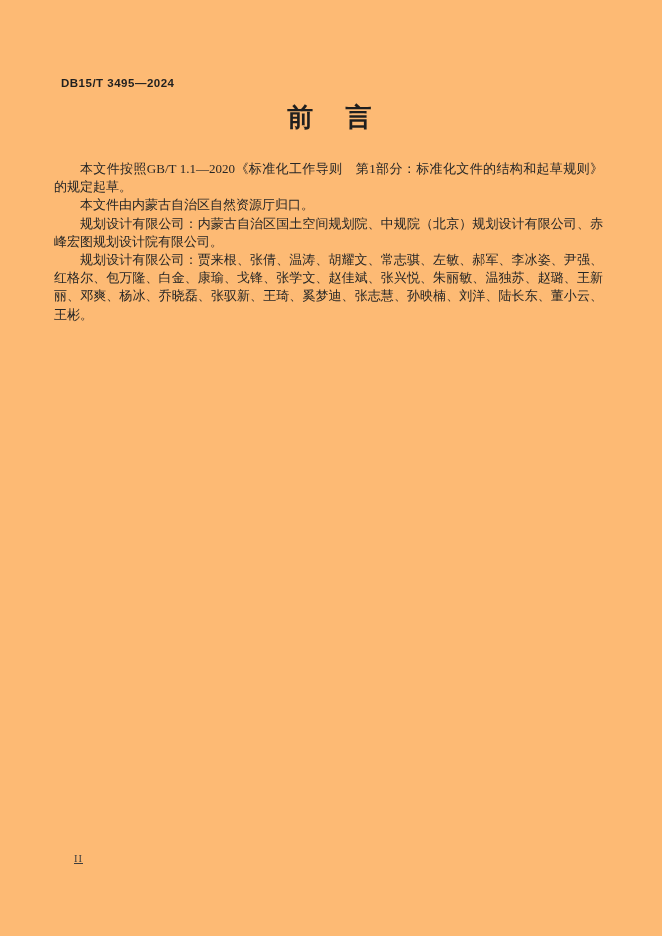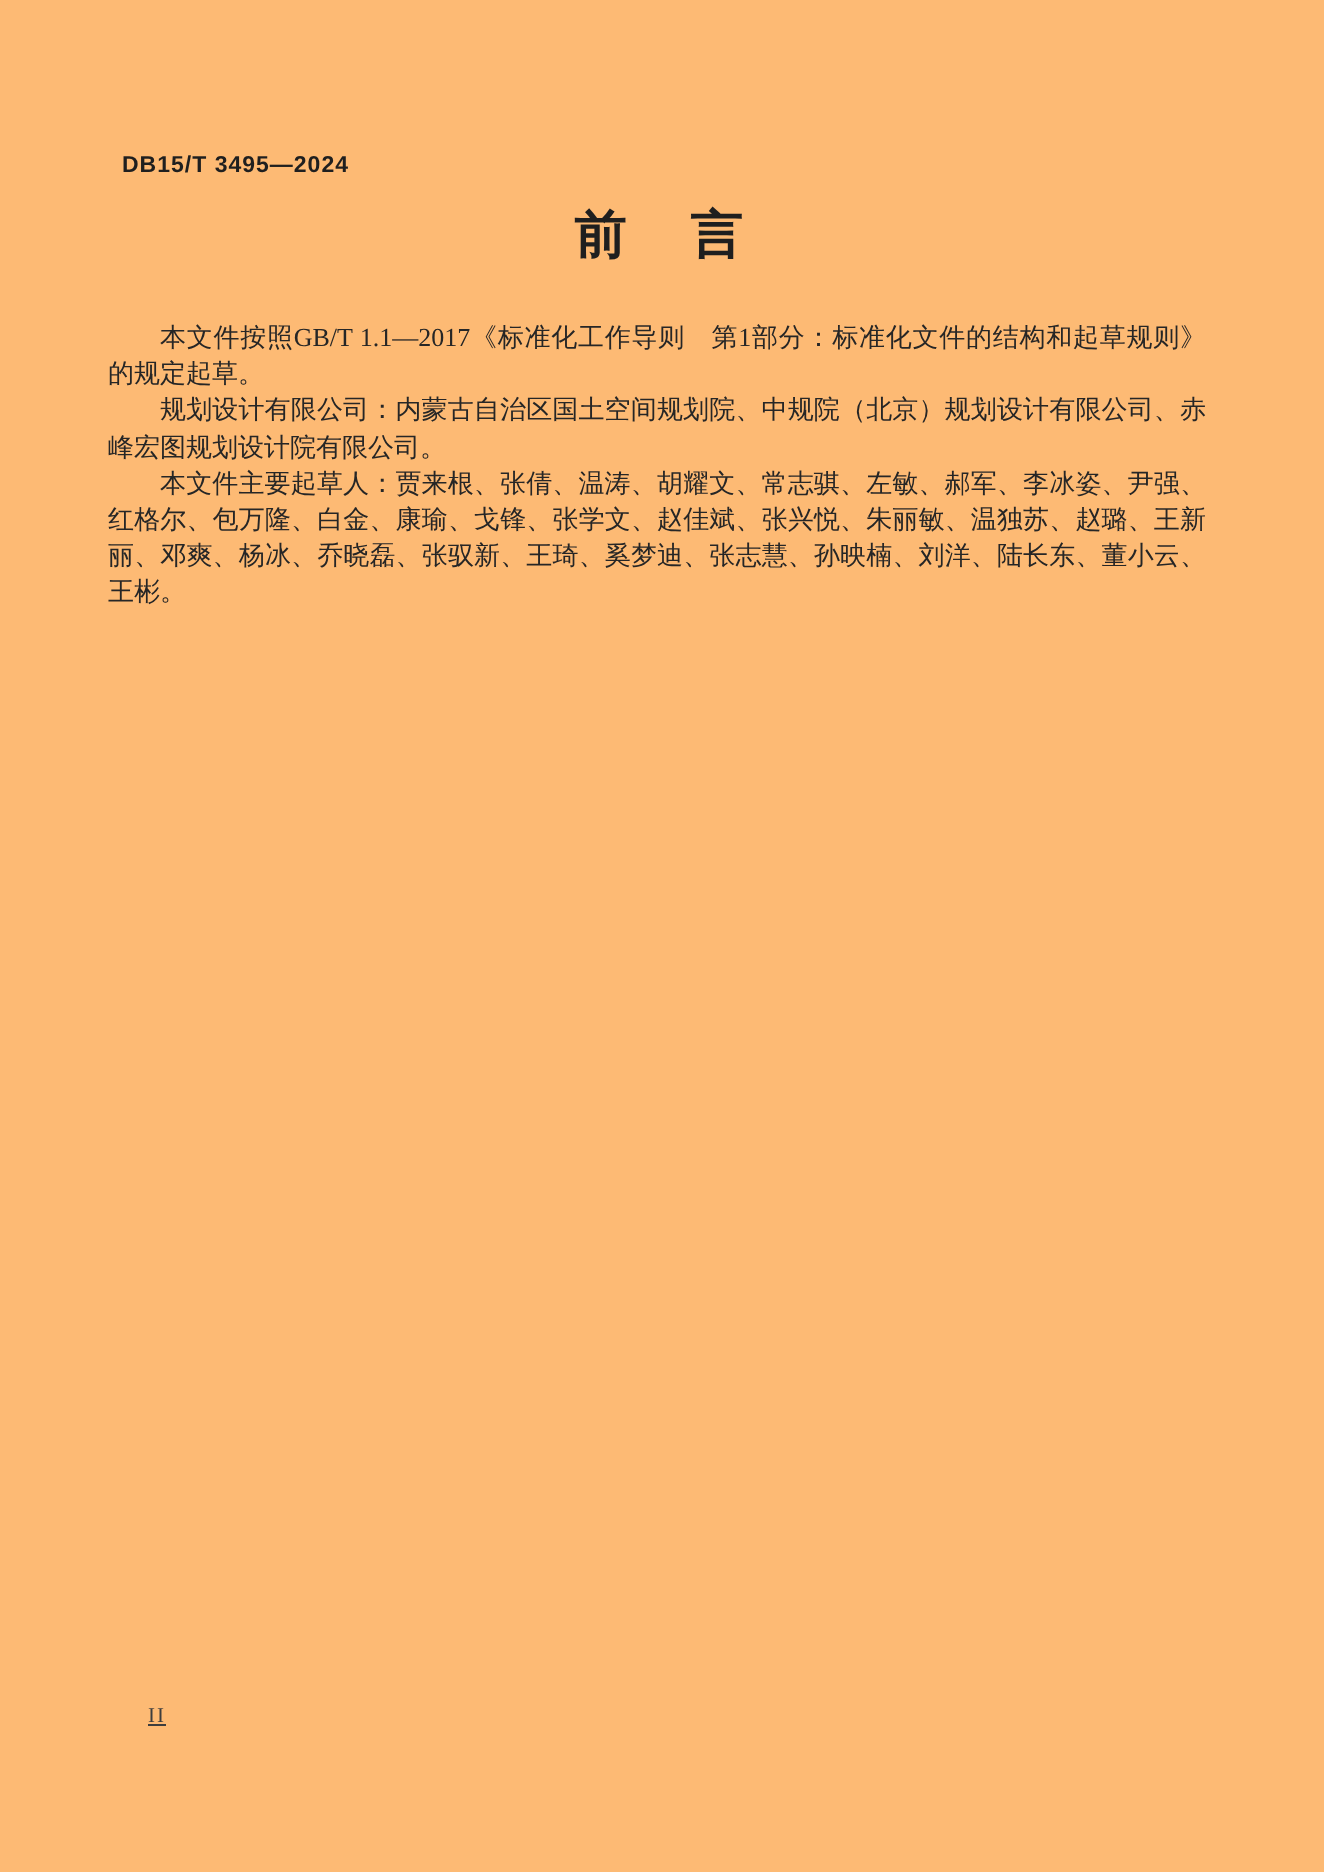--- a/index.html
+++ b/index.html
@@ -68,20 +68,21 @@
 </head>
 <body>
 
 <div class="page">
 
   <div class="doc-number">DB15/T 3495—2024</div>
 
   <h1 class="title">前　言</h1>
 
   <div class="body-text">
-    <p>本文件按照GB/T 1.1—2017《标准化工作导则　第1部分：标准化文件的结构和起草规则》的规定起草。</p>
+    <p>本文件按照GB/T 1.1—2020《标准化工作导则　第1部分：标准化文件的结构和起草规则》的规定起草。</p>
+    <p>本文件由内蒙古自治区自然资源厅归口。</p>
     <p>规划设计有限公司：内蒙古自治区国土空间规划院、中规院（北京）规划设计有限公司、赤峰宏图规划设计院有限公司。</p>
-    <p>本文件主要起草人：贾来根、张倩、温涛、胡耀文、常志骐、左敏、郝军、李冰姿、尹强、红格尔、包万隆、白金、康瑜、戈锋、张学文、赵佳斌、张兴悦、朱丽敏、温独苏、赵璐、王新丽、邓爽、杨冰、乔晓磊、张驭新、王琦、奚梦迪、张志慧、孙映楠、刘洋、陆长东、董小云、王彬。</p>
+    <p>规划设计有限公司：贾来根、张倩、温涛、胡耀文、常志骐、左敏、郝军、李冰姿、尹强、红格尔、包万隆、白金、康瑜、戈锋、张学文、赵佳斌、张兴悦、朱丽敏、温独苏、赵璐、王新丽、邓爽、杨冰、乔晓磊、张驭新、王琦、奚梦迪、张志慧、孙映楠、刘洋、陆长东、董小云、王彬。</p>
   </div>
 
   <div class="page-number">II</div>
 
 </div>
 
 </body></html>

